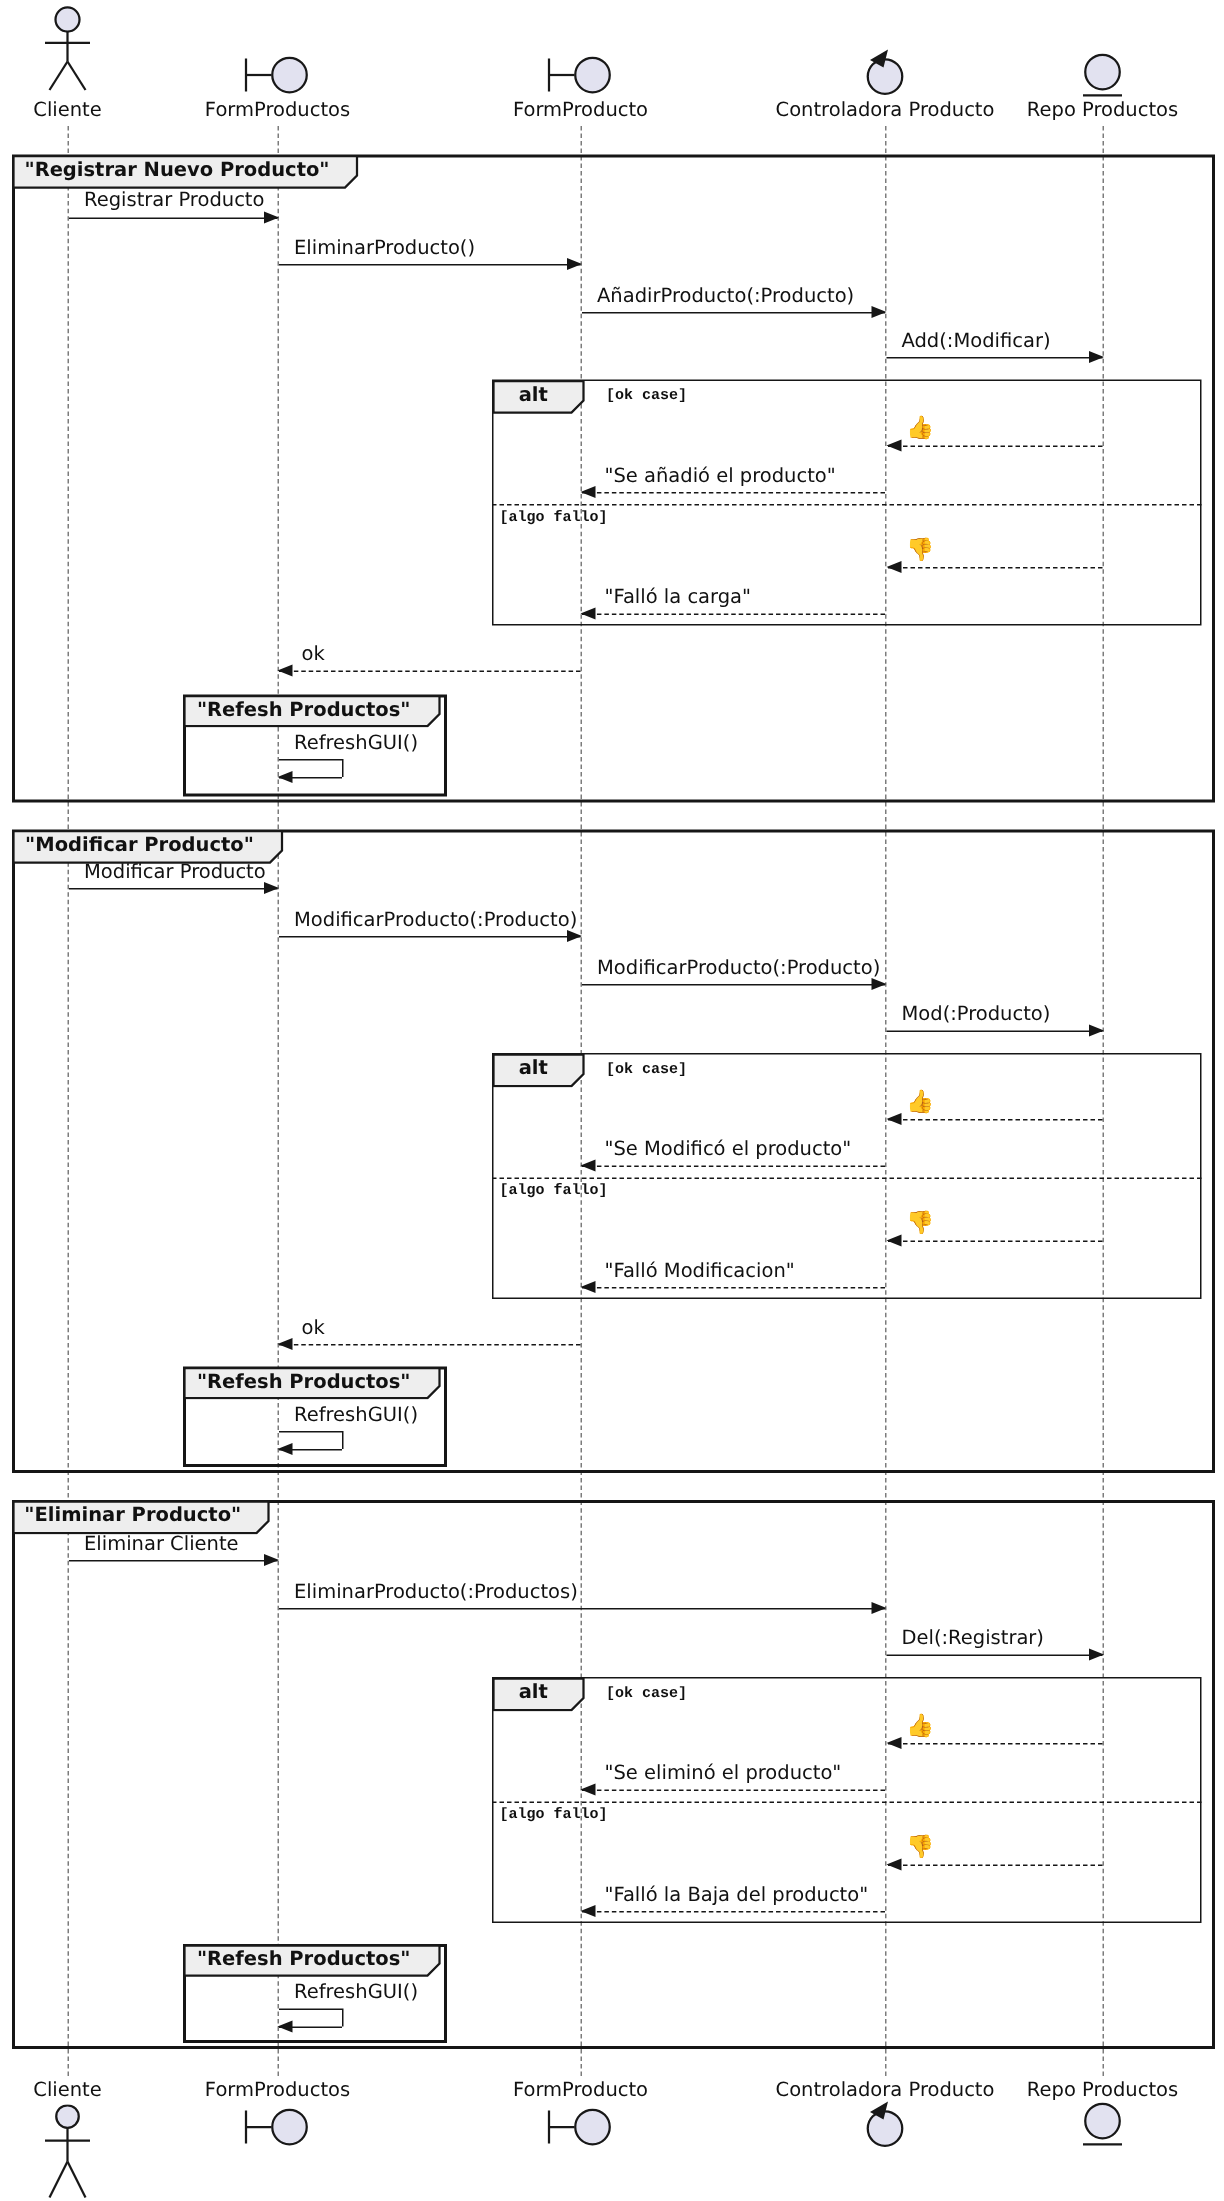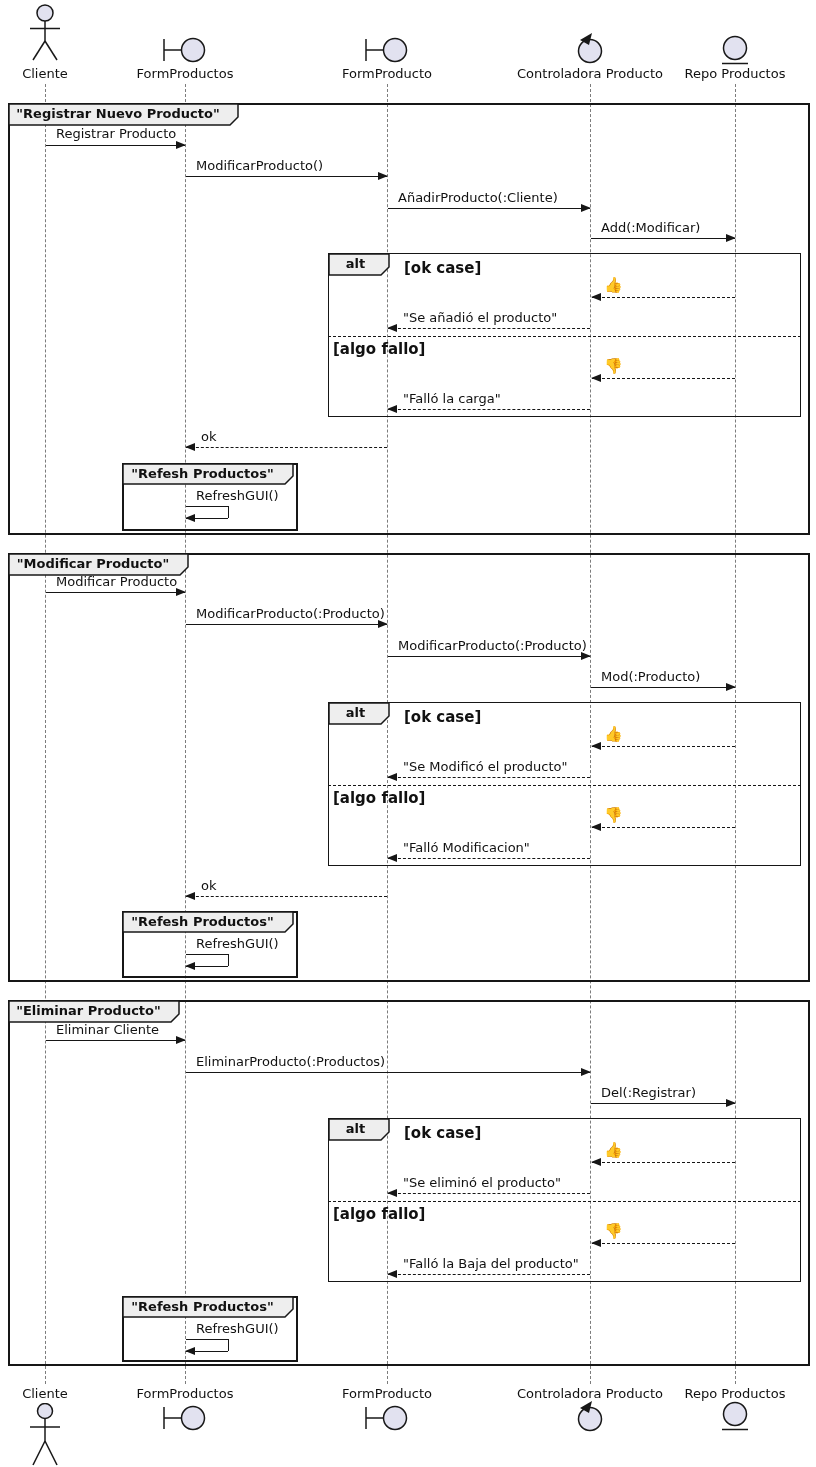--- a/index.html
+++ b/index.html
@@ -20,21 +20,21 @@
 
   
   .frame { position:absolute; border:2px solid #161616; background:transparent; z-index:1; }
   .tab { position:absolute; z-index:3; }
   .tab polygon { fill:#EEEEEE; stroke:#181818; stroke-width:1.5; }
   .tab .t { position:absolute; left:2px; right:14px; top:3px; text-align:center;
             font-weight:bold; font-size:13px; white-space:nowrap; }
 
   
   .altbox { position:absolute; border:1.5px solid #161616; z-index:2; }
-  .guard { position:absolute; font-size:15px; font-weight:bold; white-space:nowrap; z-index:3; }
+  .guard { position:absolute; font-size:10px; font-weight:bold; white-space:nowrap; z-index:3;font-family:Liberation Mono, monospace; }
   .divider { position:absolute; height:0; border-top:1.5px dashed #161616; z-index:3; }
 
   
   .mtext { position:absolute; font-size:13px; white-space:nowrap; z-index:4; }
   .thumb { position:absolute; font-size:15px; line-height:15px; z-index:4; }
   .line { position:absolute; height:0; border-top:1px solid #161616; z-index:4; }
   .line.dash { border-top-style:dashed; }
   .line.r::after { content:""; position:absolute; right:-1px; top:-5px; width:0; height:0;
                    border-top:4.5px solid transparent; border-bottom:4.5px solid transparent;
                    border-left:10px solid #161616; }
@@ -89,24 +89,24 @@
   <div class="tab" style="left:8px;top:103px;width:232px;height:23px">
     <svg width="232" height="23">
         <polygon points="1,1 230,1 230,14 222,22 1,22"></polygon>
       </svg>
     <span class="t">"Registrar Nuevo Producto"</span>
   </div>
 
   <div class="mtext" style="left:56px;top:126px">Registrar Producto</div>
   <div class="line r" style="left:46px;top:145px;width:139px"></div>
 
-  <div class="mtext" style="left:196px;top:158px">ModificarProducto()</div>
+  <div class="mtext" style="left:196px;top:158px">EliminarProducto()</div>
   <div class="line r" style="left:186px;top:176px;width:201px"></div>
 
-  <div class="mtext" style="left:398px;top:190px">AñadirProducto(:Cliente)</div>
+  <div class="mtext" style="left:398px;top:190px">AñadirProducto(:Producto)</div>
   <div class="line r" style="left:388px;top:208px;width:202px"></div>
 
   <div class="mtext" style="left:601px;top:220px">Add(:Modificar)</div>
   <div class="line r" style="left:591px;top:238px;width:144px"></div>
 
   <div class="altbox" style="left:328px;top:253px;width:473px;height:164px"></div>
   <div class="tab" style="left:328px;top:253px;width:63px;height:23px">
     <svg width="63" height="23">
         <polygon points="1,1 61,1 61,14 53,22 1,22"></polygon>
       </svg>

